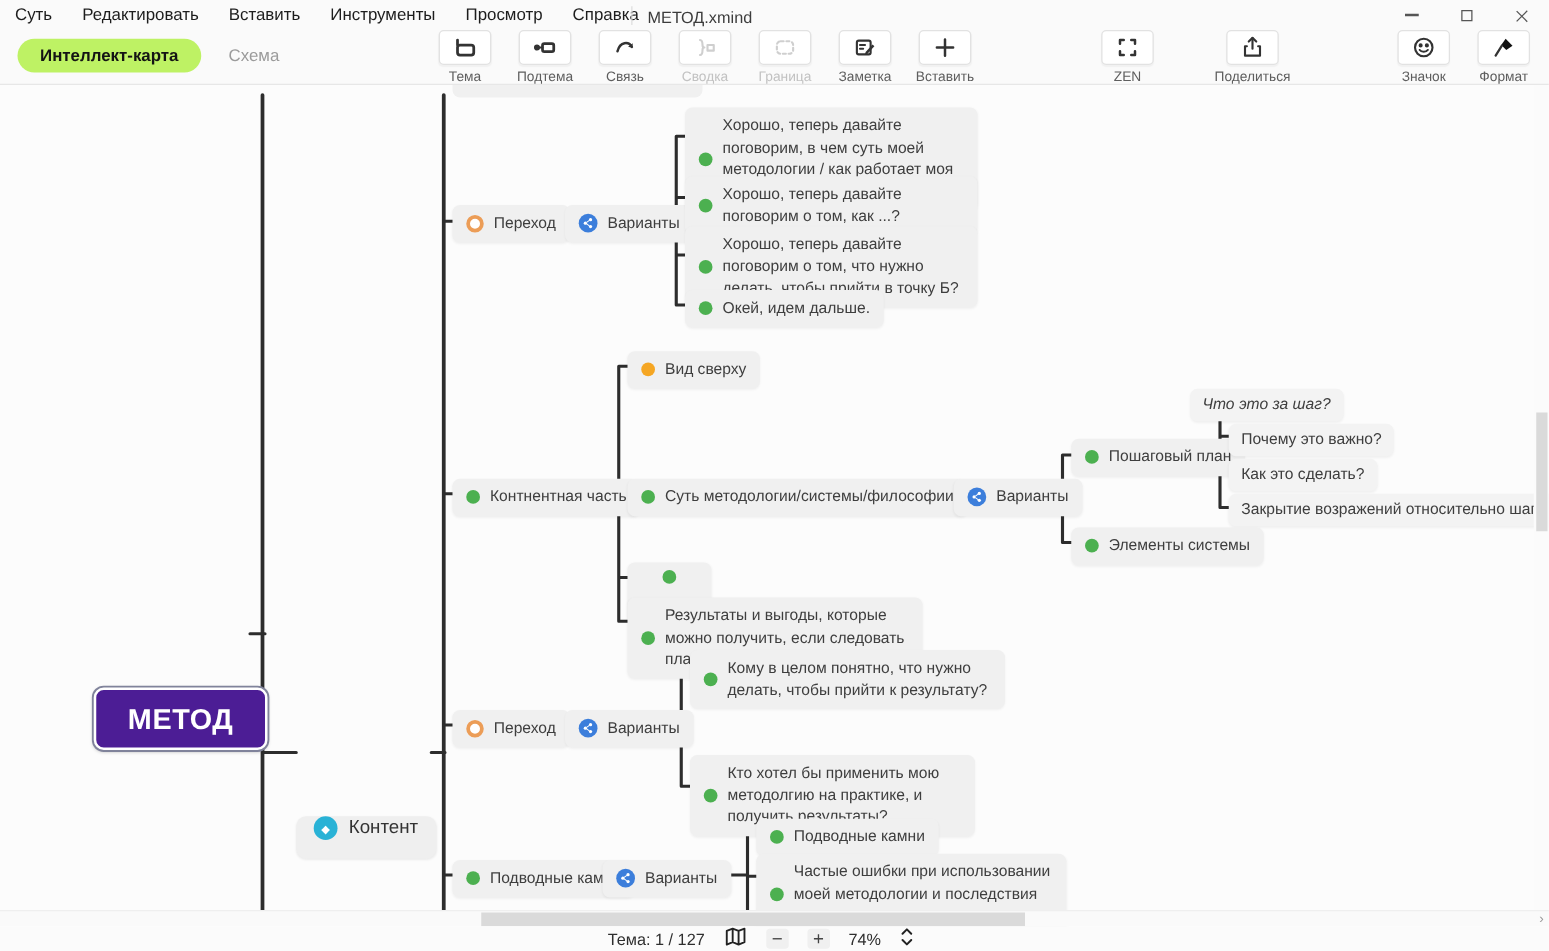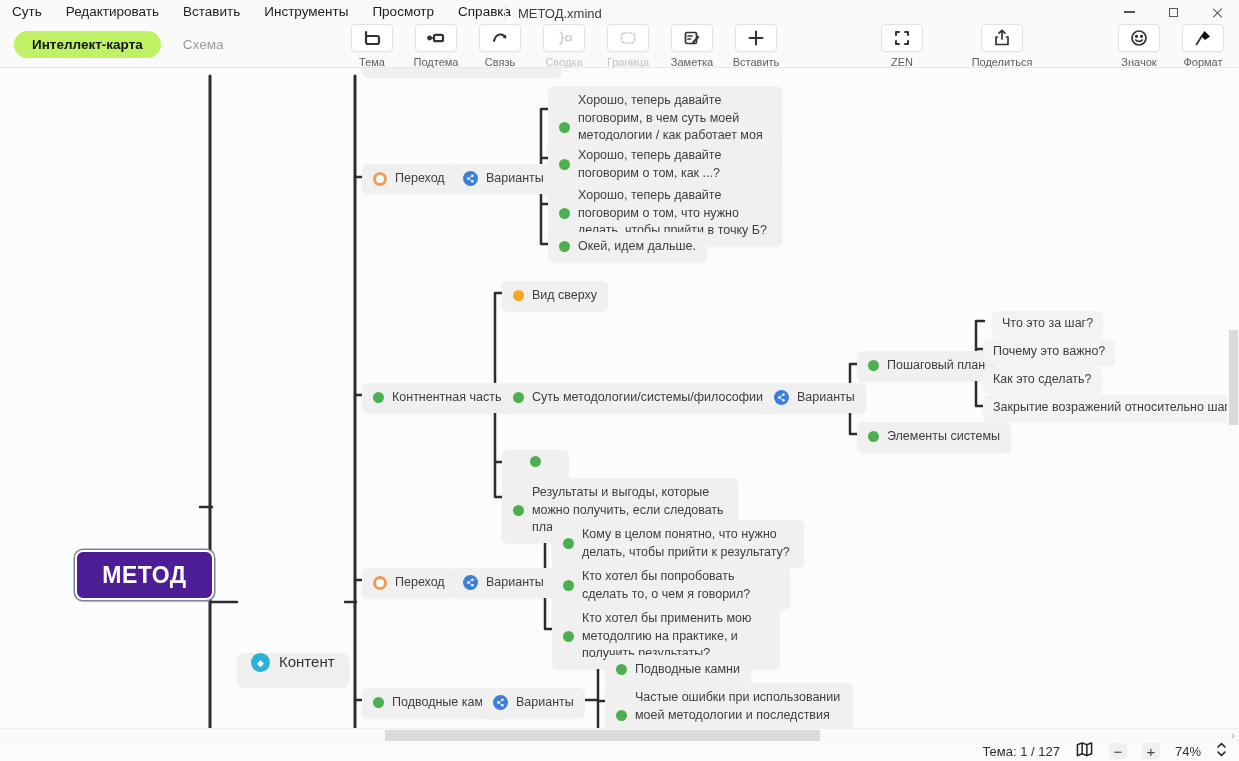--- a/index.html
+++ b/index.html
@@ -71,22 +71,22 @@
   
   .hscroll { position:absolute; left:0; top:728px; width:1239px; height:13px;
     background:#fafafa; border-top:1px solid #efefef; z-index:20; }
   .hthumb { position:absolute; left:385px; top:1px; width:435px; height:11px; background:#dadada; }
   .harrow { position:absolute; right:4px; top:0; font-size:11px; color:#9a9a9a; }
   .vscroll { position:absolute; right:0; top:68px; width:12px; height:660px; background:#fbfbfb; z-index:20; }
   .vthumb { position:absolute; right:1px; top:262px; width:9px; height:95px; background:#dadada; }
 
   
   .statusbar { position:absolute; left:0; top:741px; width:1239px; height:20px;
-    background:#fbfbfb; display:flex; align-items:center; justify-content:flex-end;
-    gap:15px; padding-right:12px; z-index:40; font-size:13px; color:#2e2e2e; }
+    background:#fbfbfb; display:flex; align-items:center; justify-content:center;
+    gap:15px; padding-right:22px; z-index:40; font-size:13px; color:#2e2e2e; }
   .statusbar svg { stroke:#222; fill:none; stroke-width:1.6; stroke-linecap:round; stroke-linejoin:round; }
   .zoomsign { font-size:15px; color:#444; width:18px; height:16px; display:flex;
     align-items:center; justify-content:center; border-radius:3px; background:#f0f0f0; }
 </style>
 </head>
 <body>
 
 <div class="chrome">
   <div class="menubar">
     <span class="mi">Суть</span>
@@ -309,21 +309,21 @@
           <circle cx="13.5" cy="15" r="2.4" fill="#fff"></circle>
           <path d="M7.8,8.8 L11.8,6 M7.8,11.2 L11.8,14" stroke="#fff" stroke-width="1.5"></path>
         </svg>
       </span>
     <span>Варианты</span>
   </div>
   <div class="node nw" style="left:857px; top:283px;">
     <span class="dot" style="background:#4cb050;"></span>
     <span>Пошаговый план</span>
   </div>
-  <div class="node nw leaf" style="left:992px; top:243px;">
+  <div class="node nw leaf" style="left:952px; top:243px;font-style:italic;">
     <span>Что это за шаг?</span>
   </div>
   <div class="node nw leaf" style="left:983px; top:271px;">
     <span>Почему это важно?</span>
   </div>
   <div class="node nw leaf" style="left:983px; top:299px;">
     <span>Как это сделать?</span>
   </div>
   <div class="node nw leaf" style="left:983px; top:327px;">
     <span>Закрытие возражений относительно шага</span>
@@ -352,24 +352,20 @@
           <circle cx="13.5" cy="5" r="2.4" fill="#fff"></circle>
           <circle cx="13.5" cy="15" r="2.4" fill="#fff"></circle>
           <path d="M7.8,8.8 L11.8,6 M7.8,11.2 L11.8,14" stroke="#fff" stroke-width="1.5"></path>
         </svg>
       </span>
     <span>Варианты</span>
   </div>
   <div class="node" style="left:552px; top:452px; width:252px;">
     <span class="dot" style="background:#4cb050;"></span>
     <span>Кому в целом понятно, что нужно делать, чтобы прийти к результату?</span>
-  </div>
-  <div class="node" style="left:552px; top:494px; width:238px;">
-    <span class="dot" style="background:#4cb050;"></span>
-    <span>Кто хотел бы попробовать сделать то, о чем я говорил?</span>
   </div>
   <div class="node" style="left:552px; top:536px; width:228px;">
     <span class="dot" style="background:#4cb050;"></span>
     <span>Кто хотел бы применить мою методолгию на практике, и получить результаты?</span>
   </div>
 
   <div class="node nw" style="left:362px; top:620px;">
     <span class="dot" style="background:#4cb050;"></span>
     <span>Подводные камни</span>
   </div>

